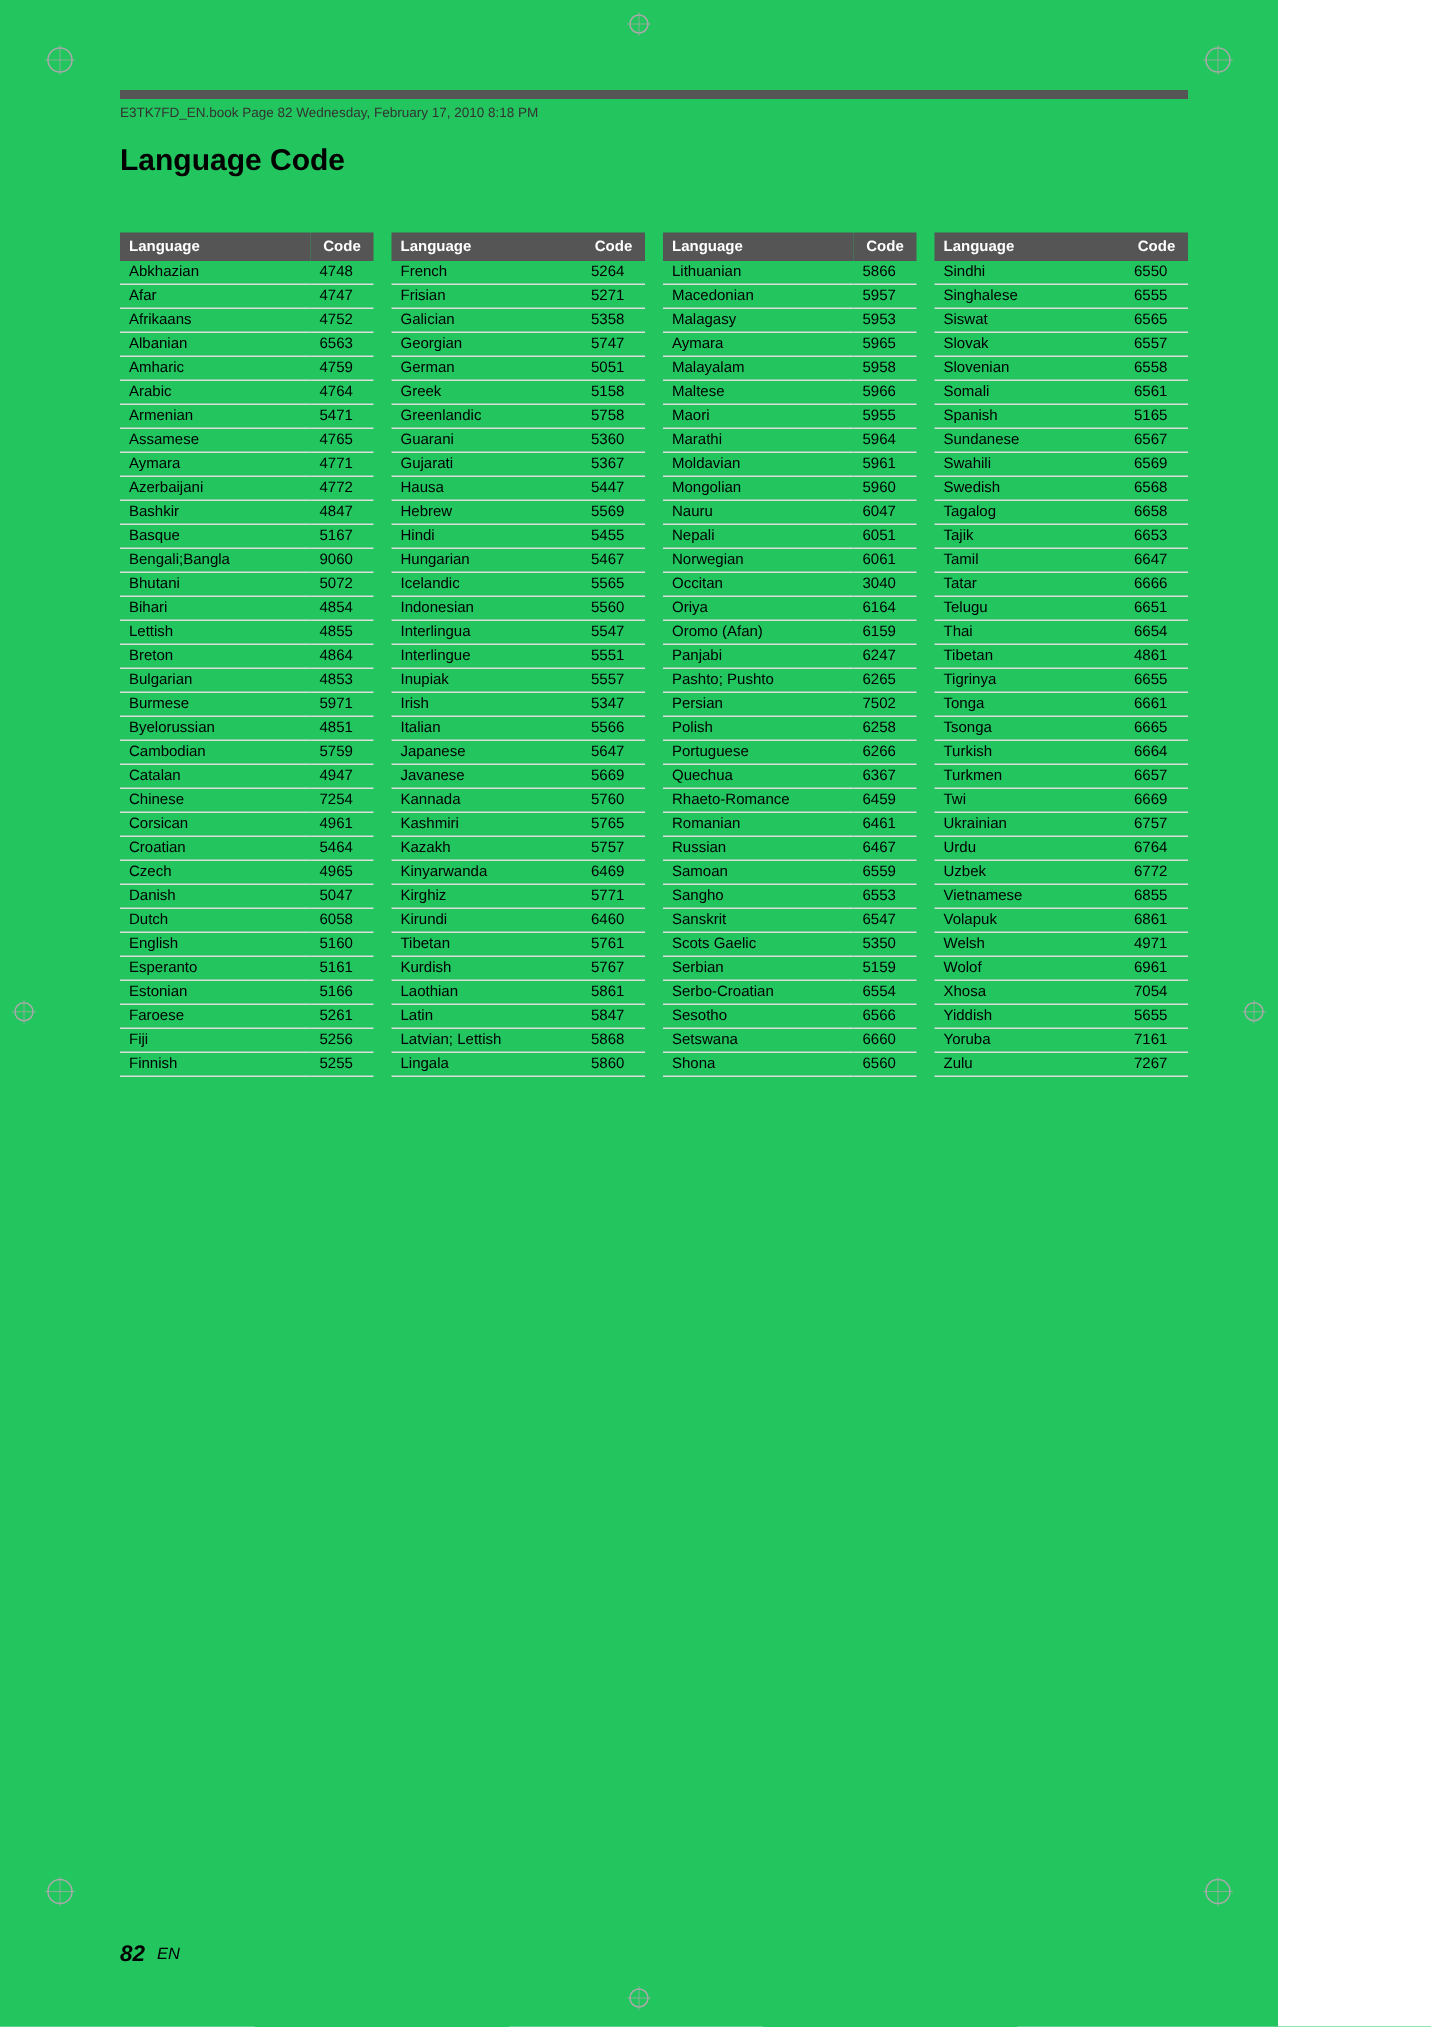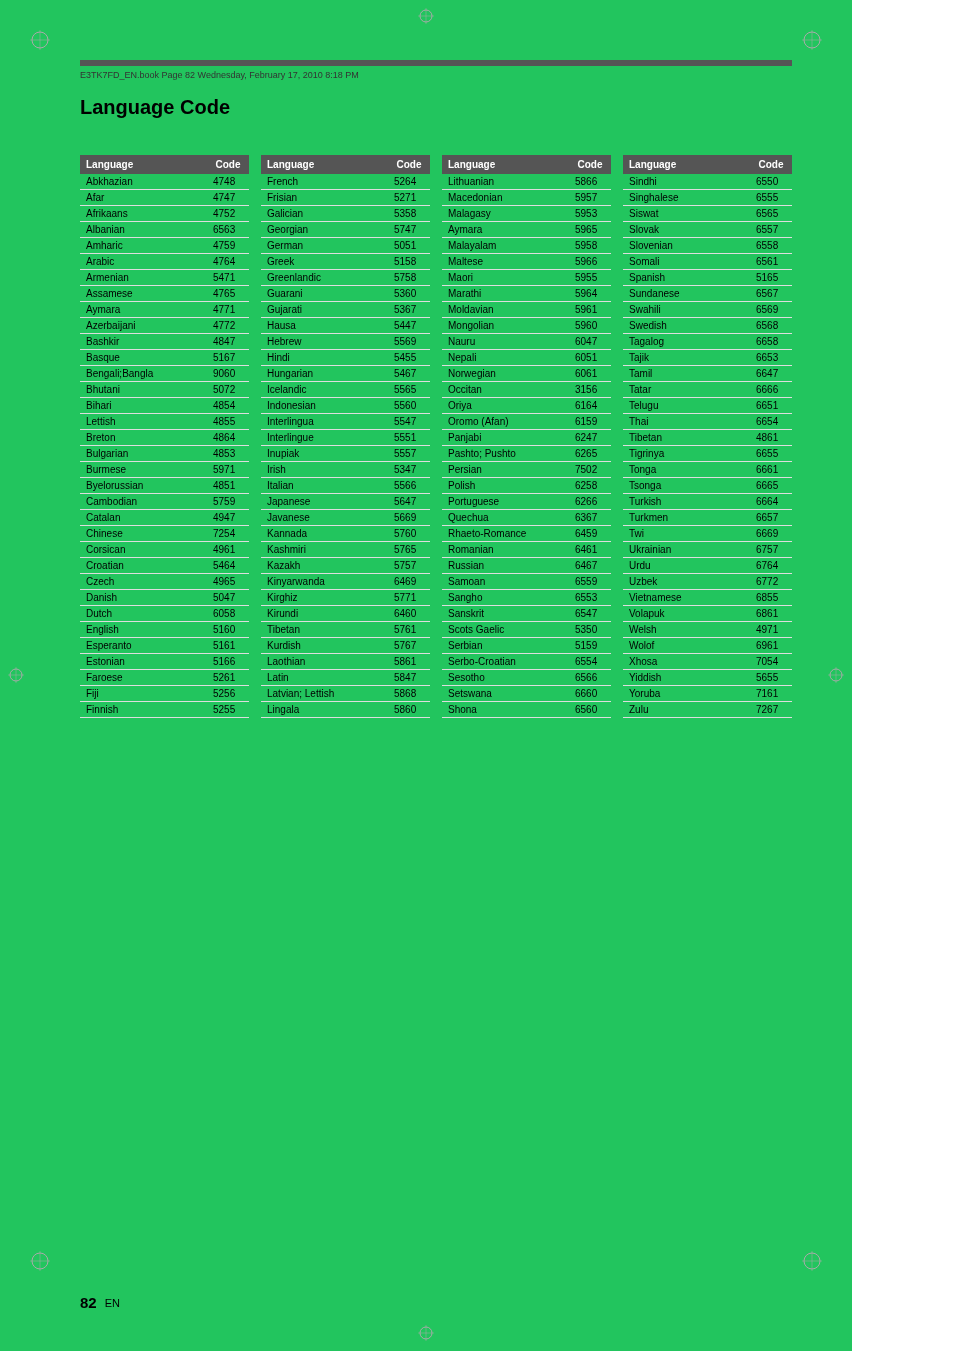--- a/index.html
+++ b/index.html
@@ -99,20 +99,21 @@
     
     .page-footer {
       position: absolute;
       bottom: 40px;
       left: 80px;
       font-size: 13px;
       font-weight: bold;
       display: flex;
       align-items: center;
       gap: 8px;
+      font-style: italic;
     }
     .footer-page-num {
       font-size: 15px;
       font-weight: bold;
     }
     .footer-en {
       font-size: 11px;
       font-weight: normal;
     }
 
@@ -550,21 +551,21 @@
           <tr>
             <td>Nepali</td>
             <td>6051</td>
           </tr>
           <tr>
             <td>Norwegian</td>
             <td>6061</td>
           </tr>
           <tr>
             <td>Occitan</td>
-            <td>3156</td>
+            <td>3040</td>
           </tr>
           <tr>
             <td>Oriya</td>
             <td>6164</td>
           </tr>
           <tr>
             <td>Oromo (Afan)</td>
             <td>6159</td>
           </tr>
           <tr>

